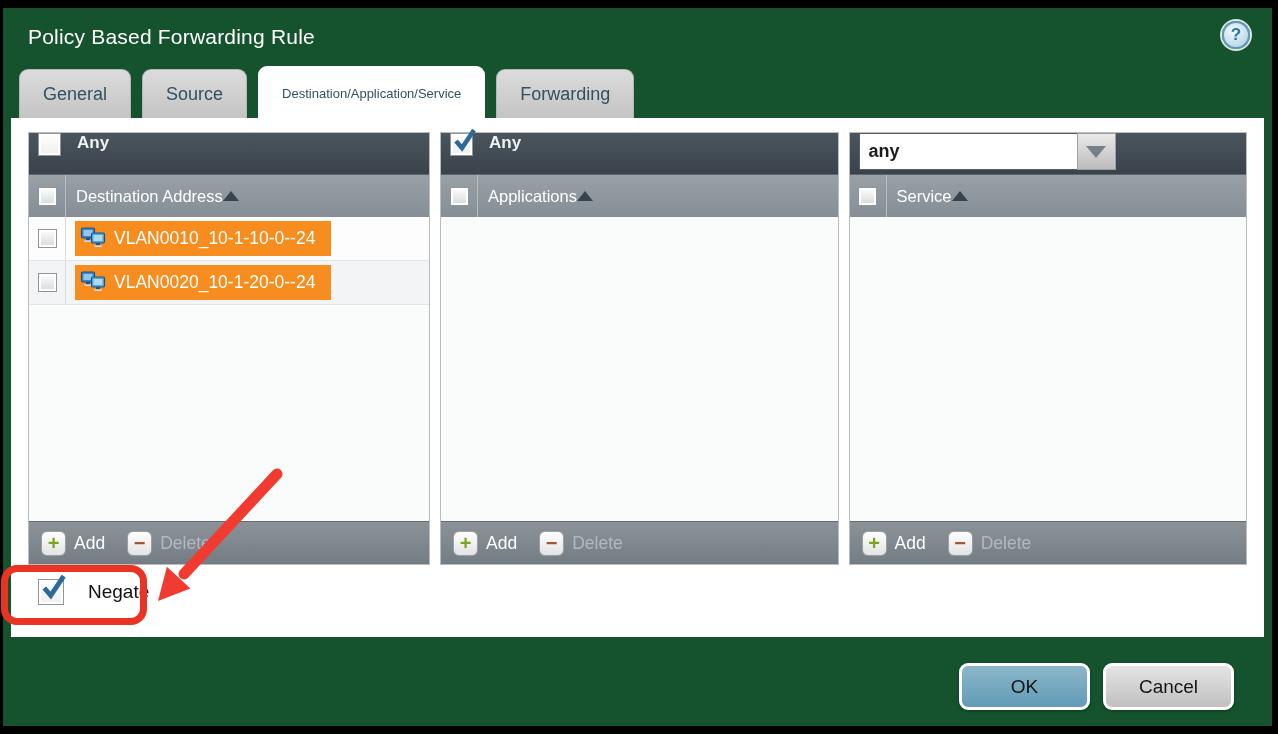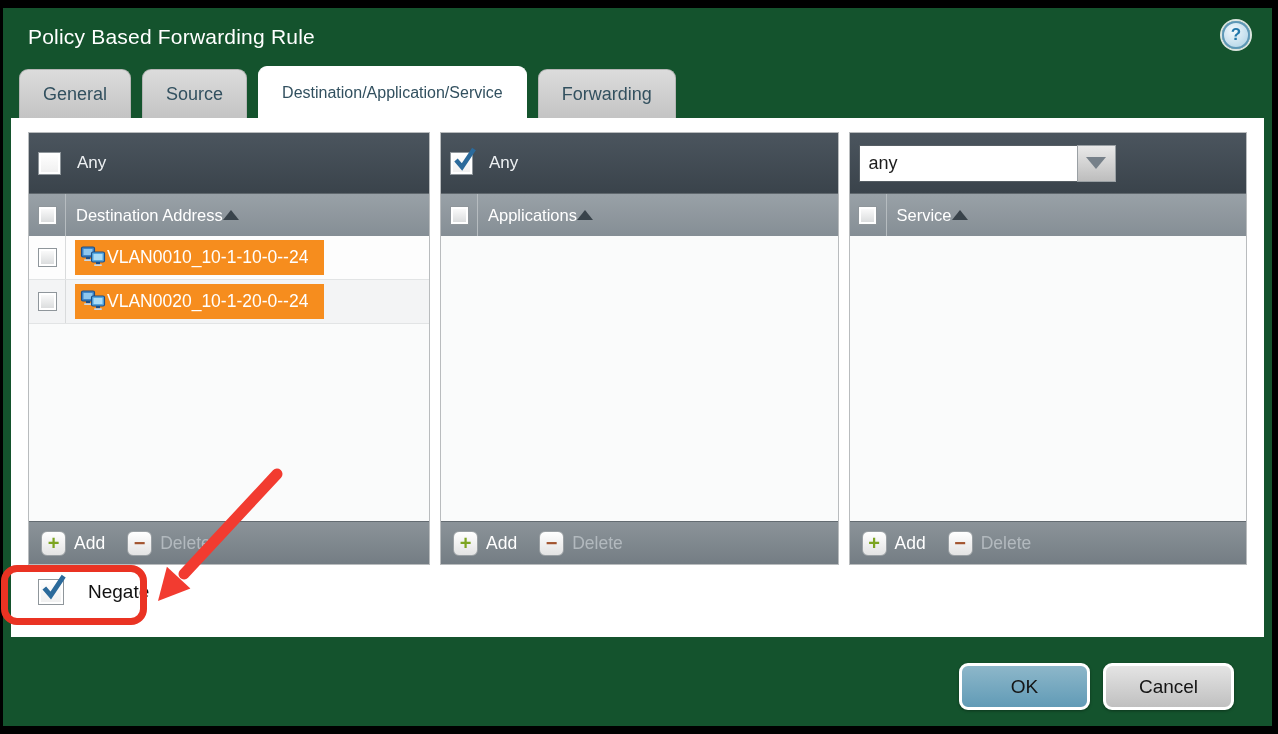--- a/index.html
+++ b/index.html
@@ -33,41 +33,41 @@
   .tabs { position:absolute; left:16px; top:58px; display:flex; gap:11px; align-items:flex-end;justify-content:center; }
   .tab {
     height:50px; padding:0 23px;
     background:linear-gradient(#dcdcdc,#c3c3c3);
     border-radius:9px 9px 0 0;
     display:flex; align-items:center;
     font-size:18px; font-weight:500; color:#32505f;
     cursor:pointer; border:1px solid #b5b5b5; border-bottom:none;
   }
   .tab.active {
-    background:#fff; height:53px; font-size:16px;
+    background:#fff; height:53px; font-size:13px;
     border-color:#fff; position:relative; z-index:3;
   }
   
   .content {
     position:absolute; left:8px; top:110px; width:1253px; height:519px;
     background:#fff; z-index:2;
   }
   .columns { position:absolute; left:17px; top:14px; right:17px; height:433px; display:flex; gap:10px; }
   .panel {
     border:1px solid #b9bcbe; background:#fafbfb;
     display:flex; flex-direction:column; min-width:0;
   }
   .panel-dest { width:402px; flex:none; }
   .panel-apps { flex:1; }
   .panel-svc  { flex:1; }
   
   .panel-top {
-    height:60px; flex:none;
+    height:41px; flex:none;
     background:linear-gradient(#4b555e,#3a434b);
-    display:flex; align-items:center; padding-left:9px; gap:16px;
+    display:flex; align-items:flex-start; padding-left:9px; gap:16px;font-weight:bold;
   }
   .panel-top .any-label { color:#eef1f3; font-size:17px; }
   
   .col-header {
     height:43px; flex:none;
     background:linear-gradient(#99a1a7,#858e95);
     display:flex; align-items:center;
     border-top:1px solid #5f676d;
   }
   .cb-cell {
@@ -78,21 +78,21 @@
   .sort-up {
     width:0; height:0; border-left:8px solid transparent; border-right:8px solid transparent;
     border-bottom:10px solid #39434b; display:inline-block;
   }
   
   .list-body { flex:1; overflow:hidden; background:#fafbfb; position:relative; }
   .list-row { height:44px; display:flex; align-items:center; border-bottom:1px solid #e2e4e5; background:#fdfdfd; }
   .list-row.alt { background:#f3f4f5; }
   .list-row .cb-cell { border-right:1px solid #d9dbdc; }
   .row-pill {
-    margin-left:9px; height:35px; display:inline-flex; align-items:center; 
+    margin-left:9px; height:35px; display:inline-flex; align-items:center; gap:7px;
     background:#f68d1e; padding:0 16px 0 5px; color:#fff; font-size:17.5px;
     cursor:pointer; white-space:nowrap;
   }
   
   .panel-toolbar {
     height:43px; flex:none;
     background:linear-gradient(#8b9399,#747d84);
     border-top:1px solid #636b71;
     display:flex; align-items:center; gap:22px; padding-left:12px;
   }

